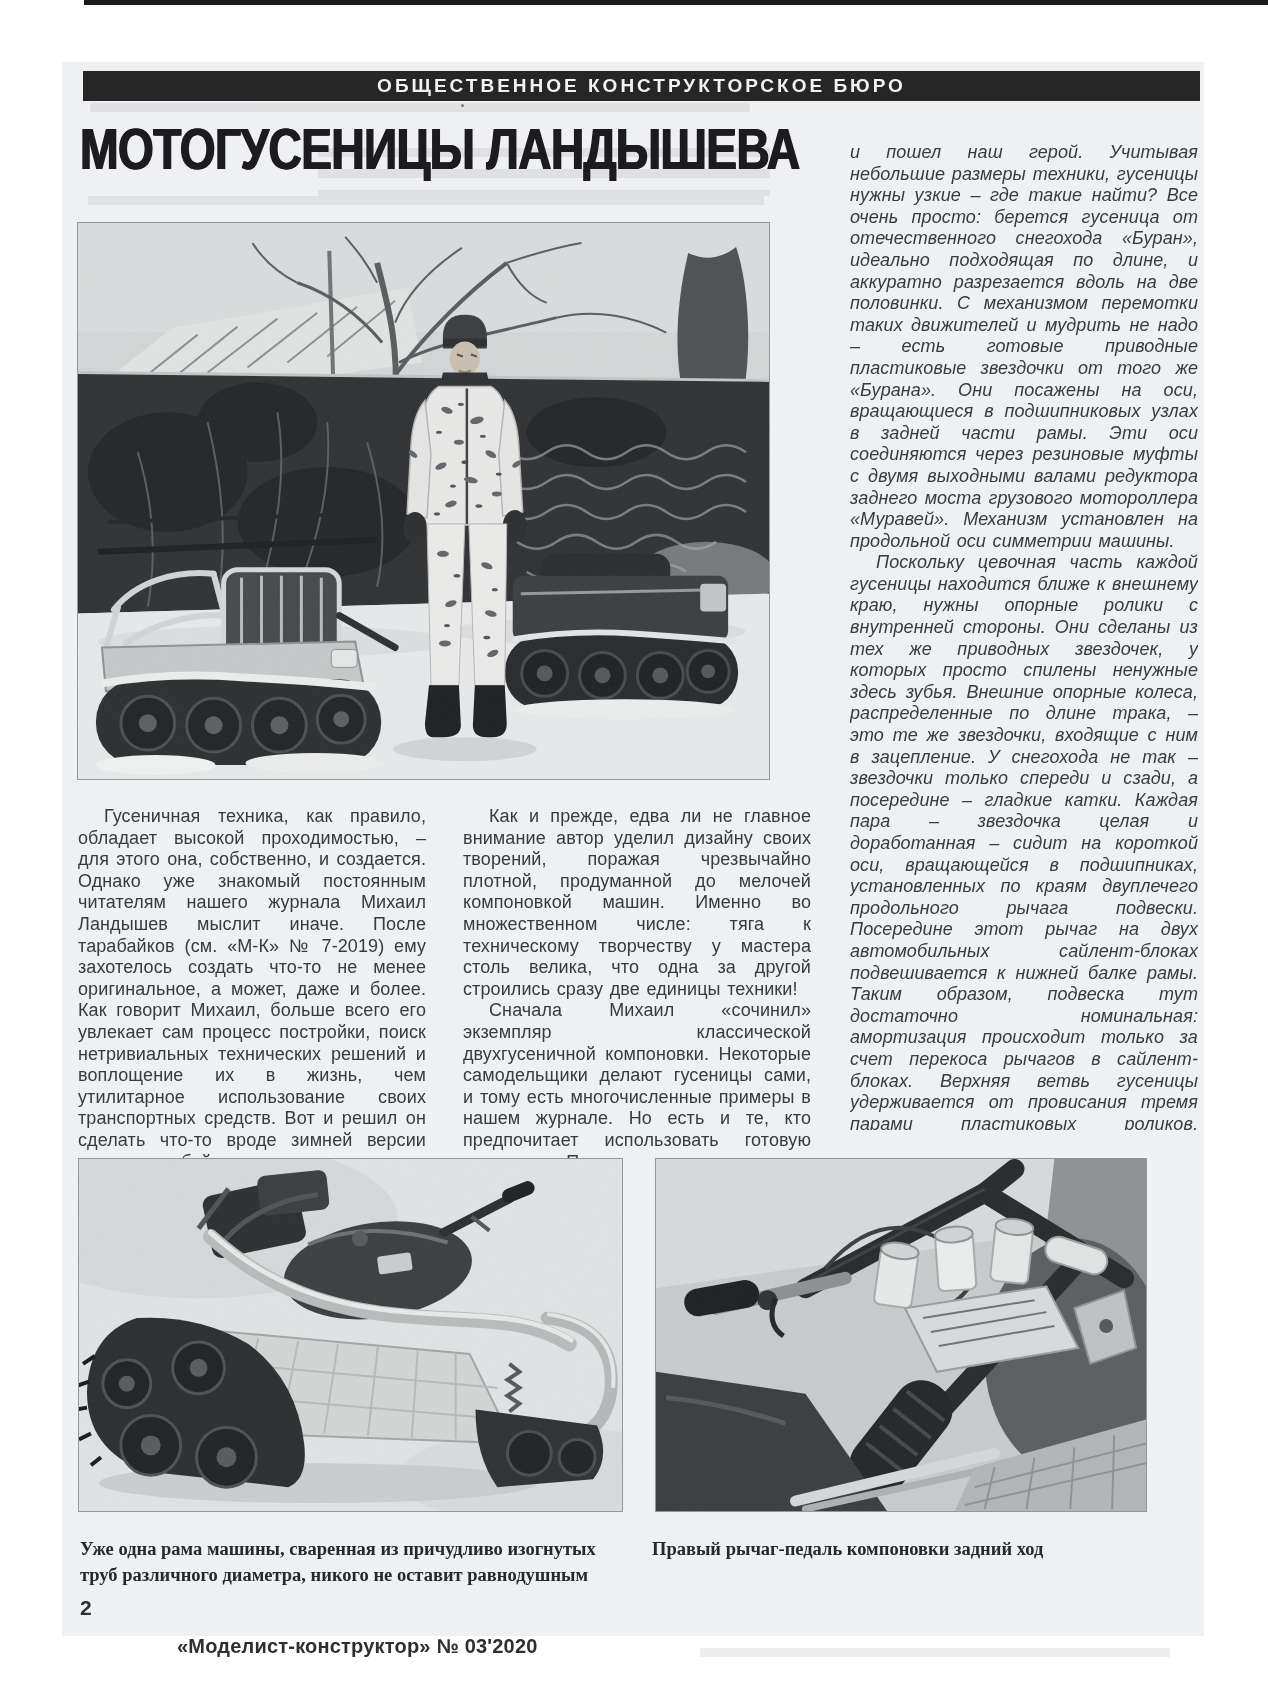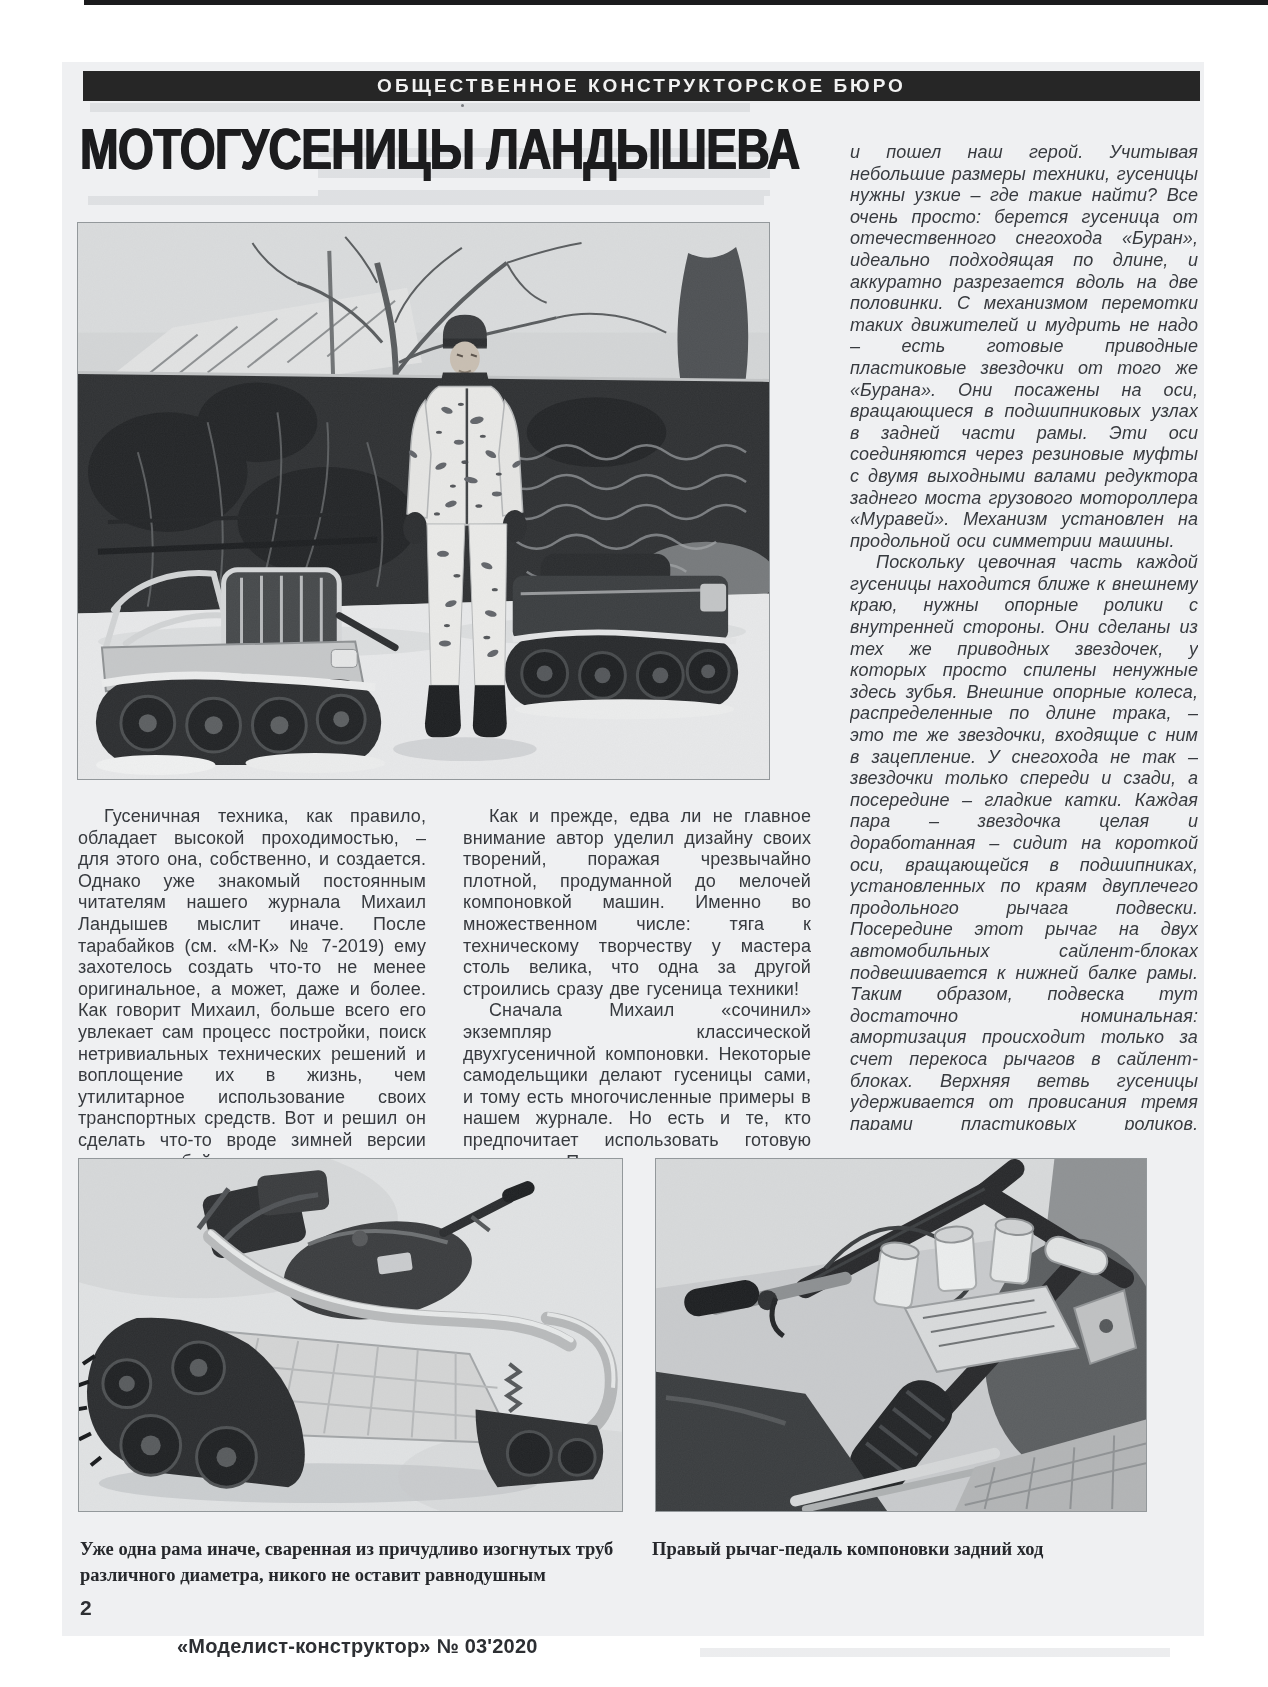--- a/index.html
+++ b/index.html
@@ -253,21 +253,21 @@
   </g>
   <rect width="693" height="558" filter="url(#noiseA)" opacity="0.5"></rect>
 </svg>
 </div>
 
 <div class="abs col" style="left:78px;top:806px;width:348px;height:352px;">
   <p class="indent">Гусеничная техника, как правило, обладает высокой проходимостью, – для этого она, собственно, и создается. Однако уже знакомый постоянным читателям нашего журнала Михаил Ландышев мыслит иначе. После тарабайков (см. «М-К» № 7-2019) ему захотелось создать что-то не менее оригинальное, а может, даже и более. Как говорит Михаил, больше всего его увлекает сам процесс постройки, поиск нетривиальных технических решений и воплощение их в жизнь, чем утилитарное использование своих транспортных средств. Вот и решил он сделать что-то вроде зимней версии тех же тарабайков, но не на колесах, а на гусеницах.</p>
 </div>
 
 <div class="abs col" style="left:463px;top:806px;width:348px;height:352px;">
-  <p class="indent">Как и прежде, едва ли не главное внимание автор уделил дизайну своих творений, поражая чрезвычайно плотной, продуманной до мелочей компоновкой машин. Именно во множественном числе: тяга к техническому творчеству у мастера столь велика, что одна за другой строились сразу две гусеница техники!</p>
+  <p class="indent">Как и прежде, едва ли не главное внимание автор уделил дизайну своих творений, поражая чрезвычайно плотной, продуманной до мелочей компоновкой машин. Именно во множественном числе: тяга к техническому творчеству у мастера столь велика, что одна за другой строились сразу две единицы техники!</p>
   <p class="indent">Сначала Михаил «сочинил» экземпляр классической двухгусеничной компоновки. Некоторые самодельщики делают гусеницы сами, и тому есть многочисленные примеры в нашем журнале. Но есть и те, кто предпочитает использовать готовую продукцию. По такому пути</p>
 </div>
 
 <div class="abs col" style="left:850px;top:142px;width:348px;height:988px;font-style:italic;">
   <p>и пошел наш герой. Учитывая небольшие размеры техники, гусеницы нужны узкие – где такие найти? Все очень просто: берется гусеница от отечественного снегохода «Буран», идеально подходящая по длине, и аккуратно разрезается вдоль на две половинки. С механизмом перемотки таких движителей и мудрить не надо – есть готовые приводные пластиковые звездочки от того же «Бурана». Они посажены на оси, вращающиеся в подшипниковых узлах в задней части рамы. Эти оси соединяются через резиновые муфты с двумя выходными валами редуктора заднего моста грузового мотороллера «Муравей». Механизм установлен на продольной оси симметрии машины.</p>
   <p class="indent">Поскольку цевочная часть каждой гусеницы находится ближе к внешнему краю, нужны опорные ролики с внутренней стороны. Они сделаны из тех же приводных звездочек, у которых просто спилены ненужные здесь зубья. Внешние опорные колеса, распределенные по длине трака, – это те же звездочки, входящие с ним в зацепление. У снегохода не так – звездочки только спереди и сзади, а посередине – гладкие катки. Каждая пара – звездочка целая и доработанная – сидит на короткой оси, вращающейся в подшипниках, установленных по краям двуплечего продольного рычага подвески. Посередине этот рычаг на двух автомобильных сайлент-блоках подвешивается к нижней балке рамы. Таким образом, подвеска тут достаточно номинальная: амортизация происходит только за счет перекоса рычагов в сайлент-блоках. Верхняя ветвь гусеницы удерживается от провисания тремя парами пластиковых роликов, позаимствованных у скейта.</p>
   <p class="indent">Натяжка гусеницы производится смещением оси передней звездочки со своим внутренним опорным катком, для чего в кронштейне оси вырезаны длинные продольные пазы. Задние</p>
 </div>
 
 <div class="abs photo-frame" style="left:78px;top:1158px;width:545px;height:354px;">
@@ -410,17 +410,17 @@
         <line x1="460" y1="278" x2="458" y2="352"></line>
     <line x1="320" y1="330" x2="492" y2="286"></line>
         <line x1="310" y1="348" x2="492" y2="306"></line>
   </g>
   <polygon points="420,150 470,132 482,190 436,206" fill="#c0c2c3" stroke="#8f9294" stroke-width="2"></polygon>
   <circle cx="452" cy="168" r="7" fill="#55585a"></circle>
   <rect width="492" height="354" filter="url(#noiseC)" opacity="0.5"></rect>
 </svg>
 </div>
 
-<div class="abs caption" style="left:80px;top:1536px;width:540px;">Уже одна рама иначе, сваренная из причудливо изогнутых труб различного диаметра, никого не оставит равнодушным</div>
+<div class="abs caption" style="left:80px;top:1536px;width:540px;">Уже одна рама машины, сваренная из причудливо изогнутых труб различного диаметра, никого не оставит равнодушным</div>
 <div class="abs caption" style="left:652px;top:1536px;width:490px;">Правый рычаг-педаль компоновки задний ход</div>
 
 <div class="abs footer-num" style="left:80px;top:1596px;">2</div>
 <div class="abs footer-mag" style="left:177px;top:1635px;">«Моделист-конструктор» № 03'2020</div>
 
 </body></html>

